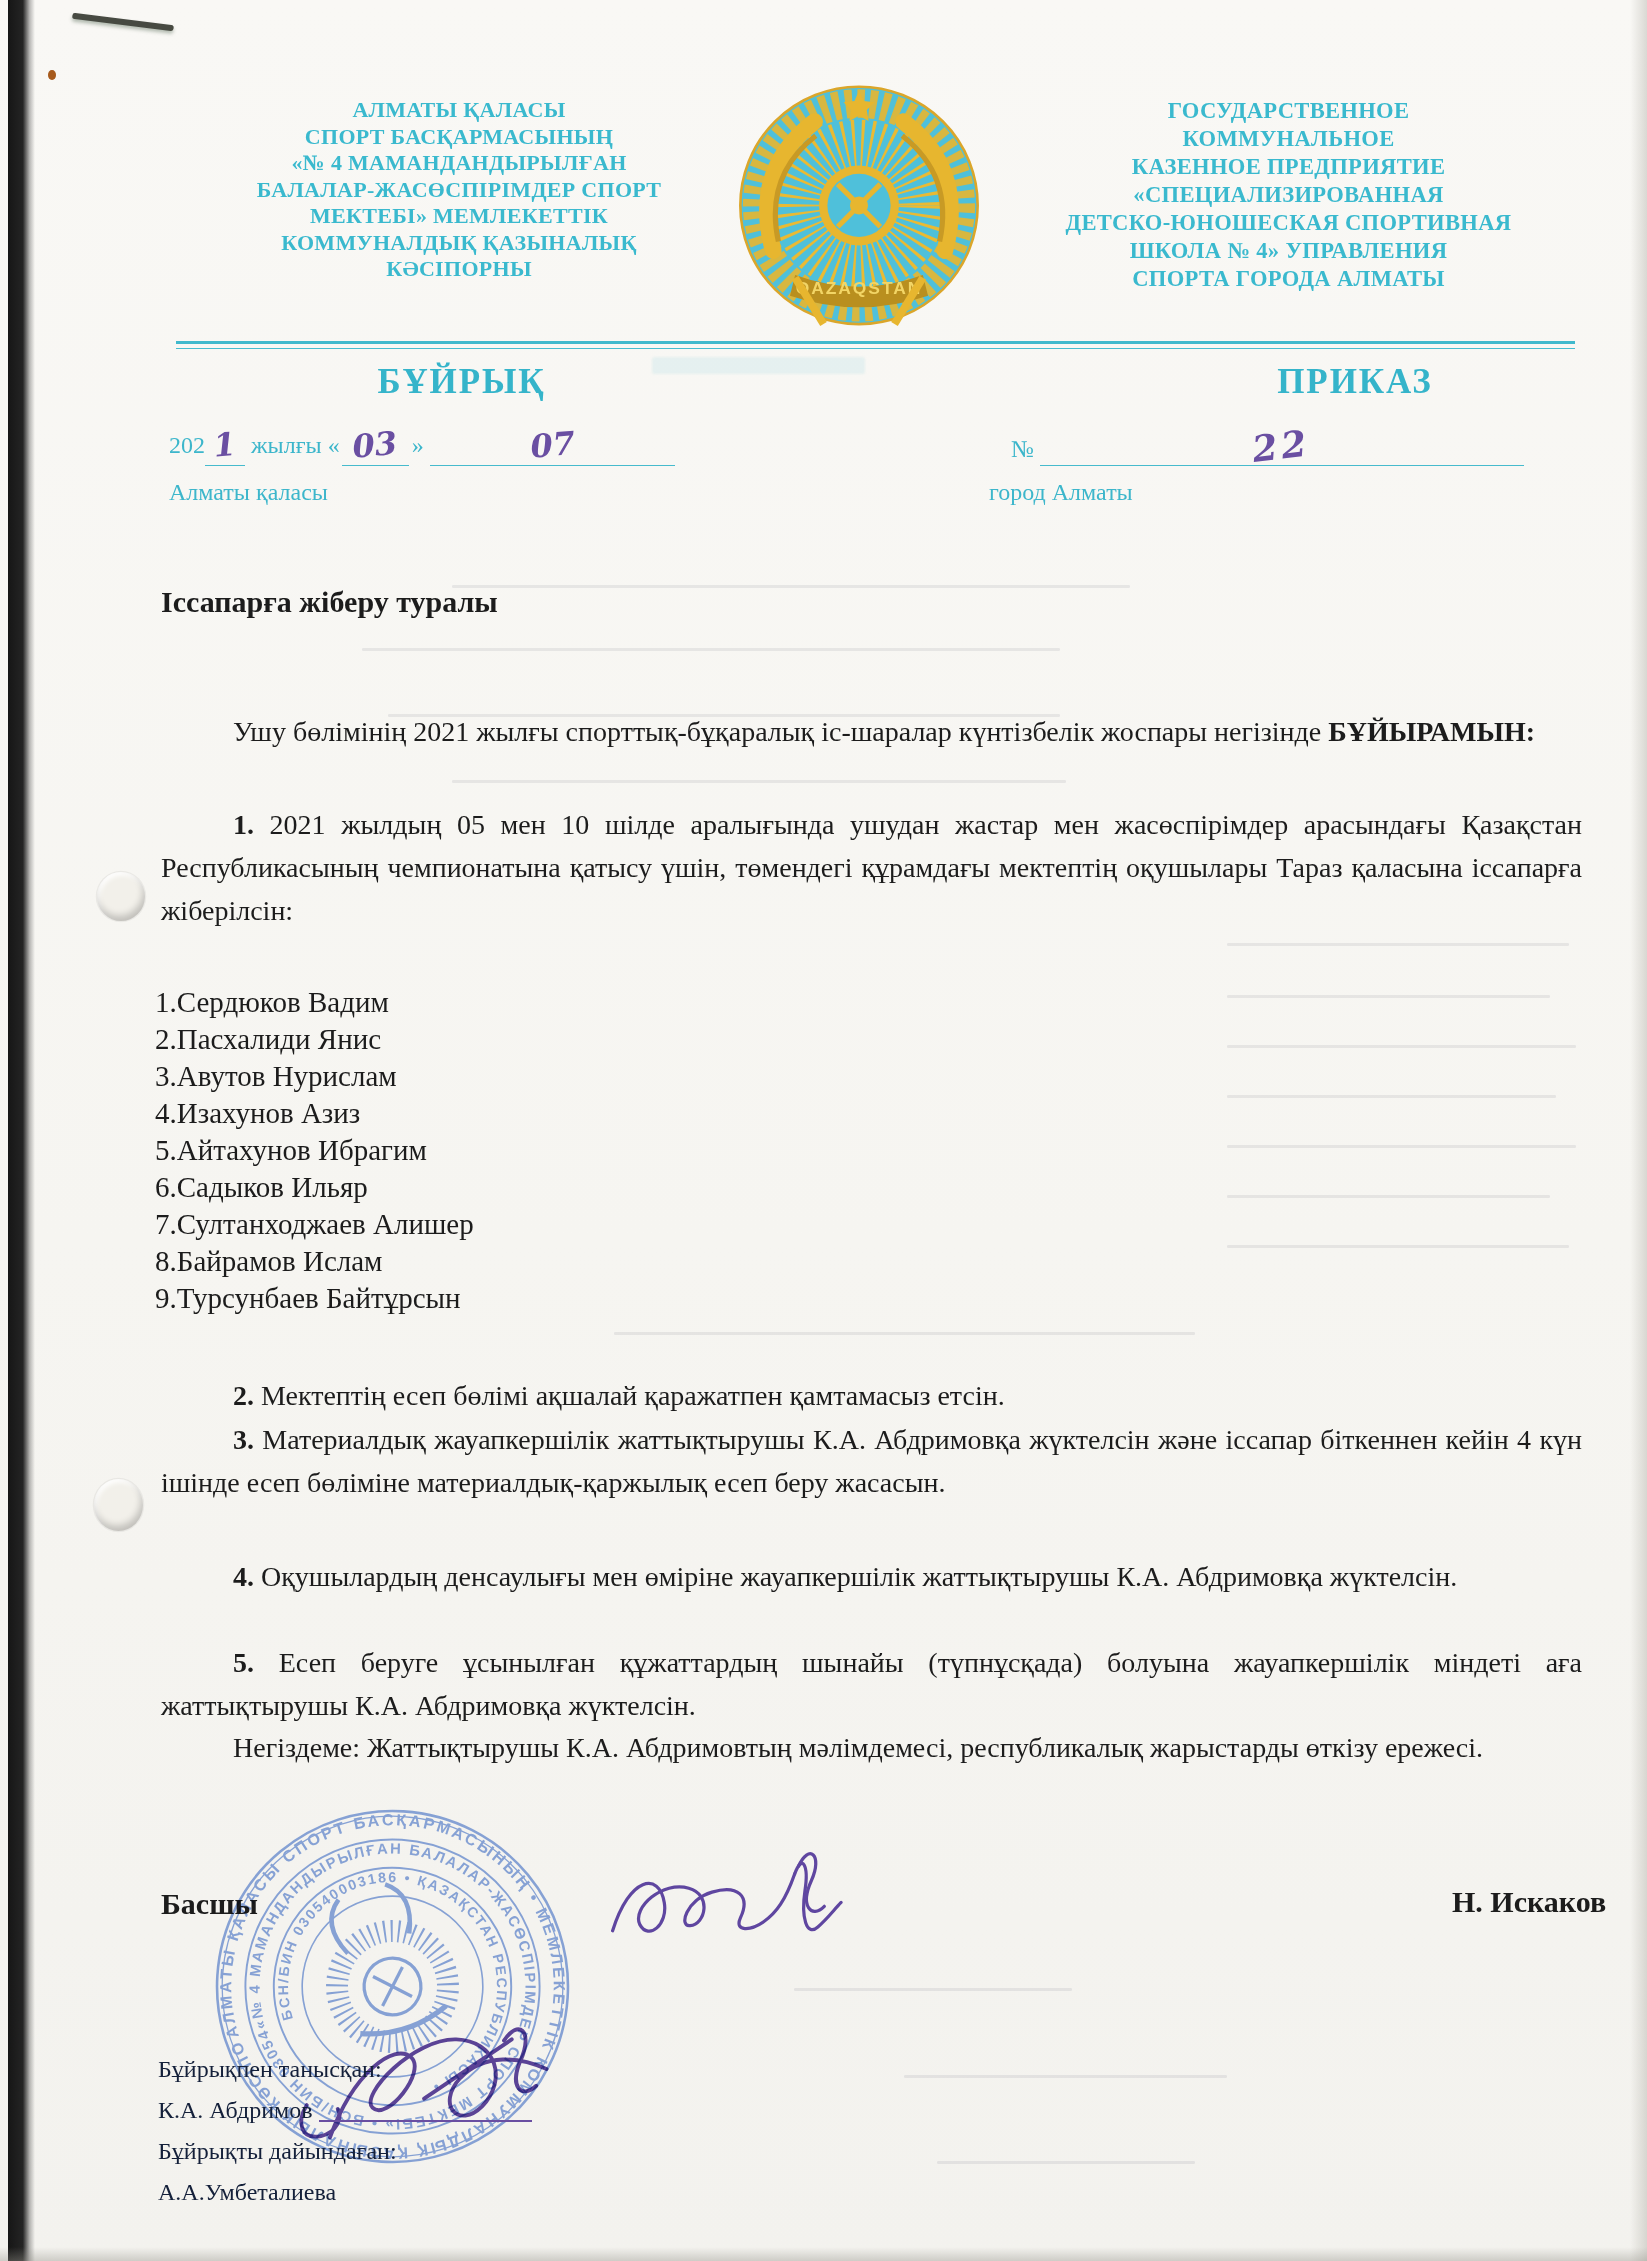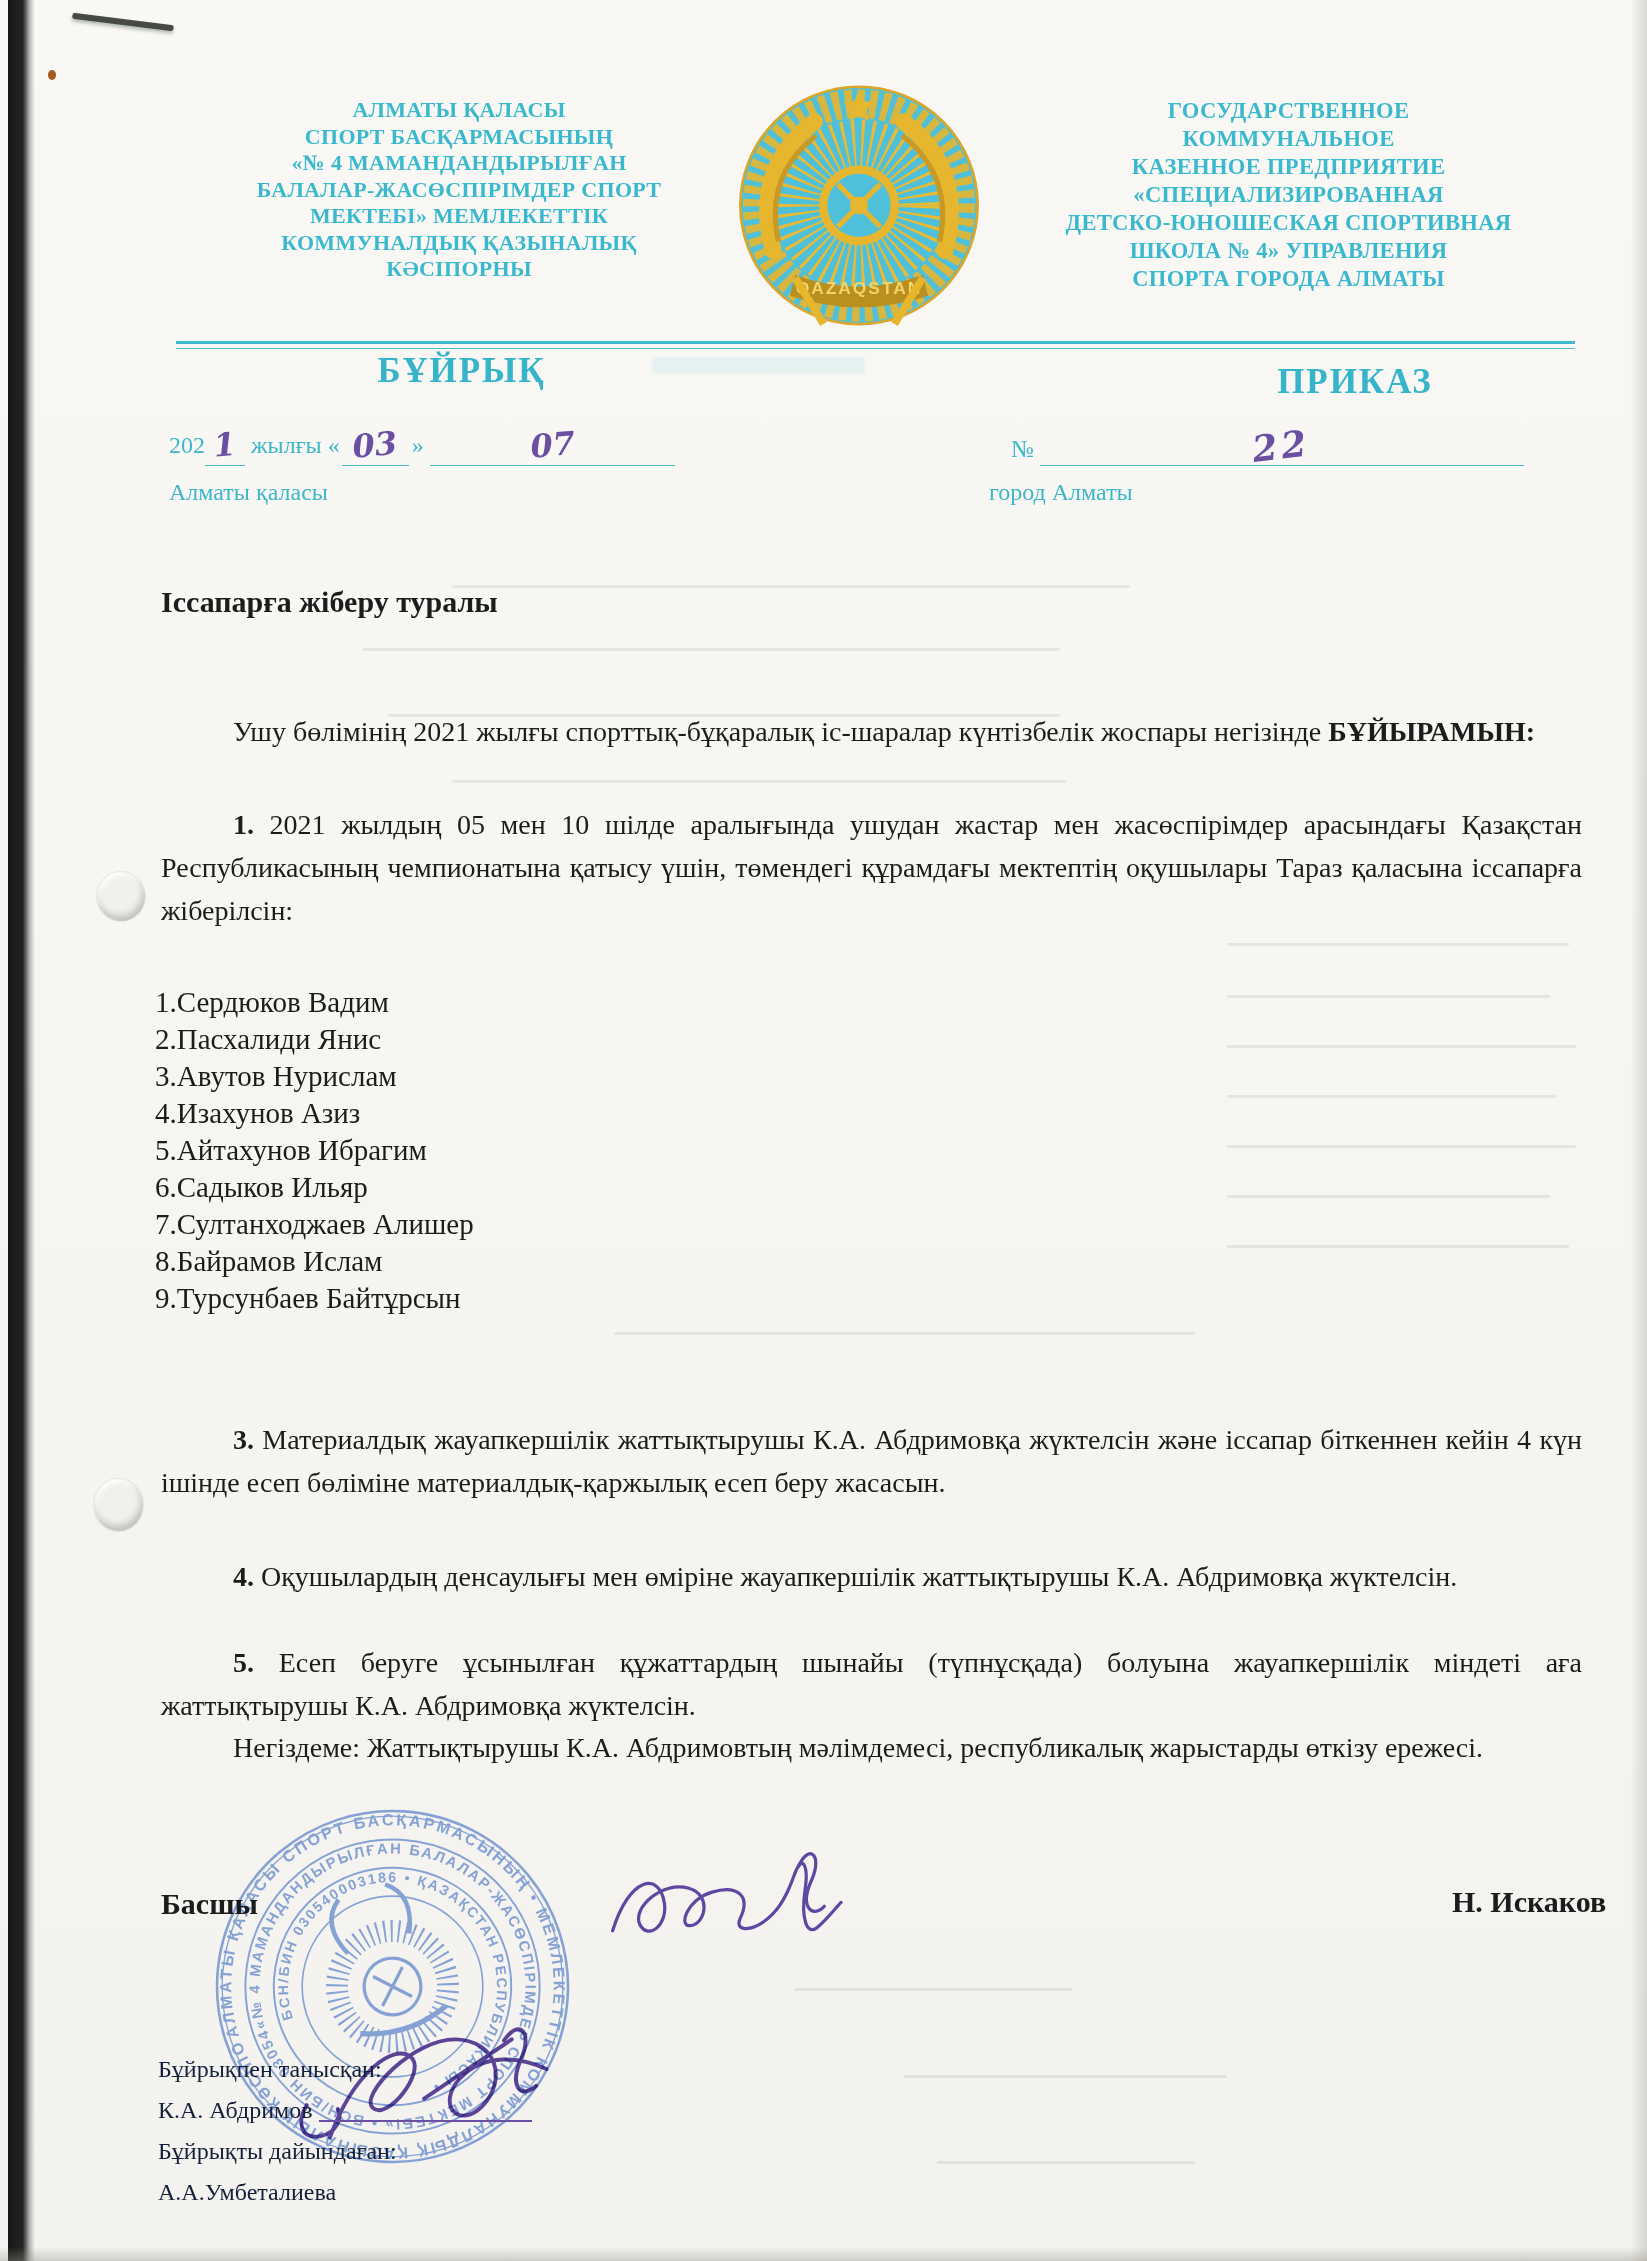--- a/index.html
+++ b/index.html
@@ -23,21 +23,21 @@
   .ghost{position:absolute;height:2.6px;background:rgba(104,104,120,.12);filter:blur(0.6px);border-radius:1.3px;}
   .ghost-teal{position:absolute;height:17px;background:rgba(70,188,208,.10);filter:blur(1.3px);border-radius:2.6px;}
   
   .org{position:absolute;text-align:center;color:#3ab9ce;font-weight:bold;font-size:22px;line-height:26.5px;letter-spacing:0.3px;}
   .org-left{left:233px;top:97px;width:452px;}
   .org-right{left:1014px;top:97px;width:549px;font-size:22.6px;line-height:28px;}
   .emblem{position:absolute;left:733px;top:79px;width:252px;height:258px;}
   .rule{position:absolute;left:176px;top:341px;width:1399px;height:3.9px;
         border-top:3.9px solid #40b9cd;border-bottom:1.9px solid #47bdd0;}
   .otitle{position:absolute;color:#35b4ca;font-weight:bold;font-size:35px;letter-spacing:1.9px;text-align:center;}
-  .otitle-kk{left:271px;top:351px;width:381px;}
+  .otitle-kk{left:271px;top:362px;width:381px;}
   .otitle-ru{left:1171px;top:362px;width:368px;}
   .teal{color:#3cb6cb;}
   .formline{position:absolute;font-size:24px;color:#3cb6cb;white-space:nowrap;}
   .date-line{left:169px;top:431px;}
   .num-line{left:1011px;top:431px;}
   .city-kk{left:169px;top:479px;}
   .city-ru{left:989px;top:479px;}
   .blank{display:inline-block;border-bottom:1.9px solid #46bbcd;text-align:center;height:34px;vertical-align:-7.8px;}
   .blank-year{width:40px;}
   .blank-day{width:67px;margin:0 2.6px;}
@@ -173,20 +173,21 @@
         <div class="name-line">3.Авутов Нурислам</div>
         <div class="name-line">4.Изахунов Азиз</div>
         <div class="name-line">5.Айтахунов Ибрагим</div>
         <div class="name-line">6.Садыков Ильяр</div>
         <div class="name-line">7.Султанходжаев Алишер</div>
         <div class="name-line">8.Байрамов Ислам</div>
         <div class="name-line">9.Турсунбаев Байтұрсын</div>
       </div>
   </div>
 
+  <p class="para p2"><b>2.</b> <span>Мектептің есеп бөлімі ақшалай қаражатпен  қамтамасыз  етсін.</span></p>
   <p class="para p3"><b>3.</b> <span>Материалдық жауапкершілік  жаттықтырушы К.А. Абдримовқа жүктелсін және іссапар біткеннен кейін 4 күн ішінде есеп бөліміне материалдық-қаржылық есеп беру жасасын.</span></p>
   <p class="para p4"><b>4.</b> <span>Оқушылардың денсаулығы мен өміріне жауапкершілік жаттықтырушы К.А. Абдримовқа жүктелсін.</span></p>
   <p class="para p5"><b>5.</b> <span>Есеп беруге ұсынылған  құжаттардың шынайы (түпнұсқада) болуына жауапкершілік міндеті аға жаттықтырушы К.А. Абдримовқа жүктелсін.</span></p>
   <p class="para basis"><span>Негіздеме: Жаттықтырушы К.А. Абдримовтың мәлімдемесі, республикалық жарыстарды өткізу ережесі.</span></p>
 
   <div class="sign-label">Басшы</div>
   <div class="sign-name">Н. Искаков</div>
 
   <div class="sig-director">
     <svg viewBox="0 0 440 220" width="284" height="142">

